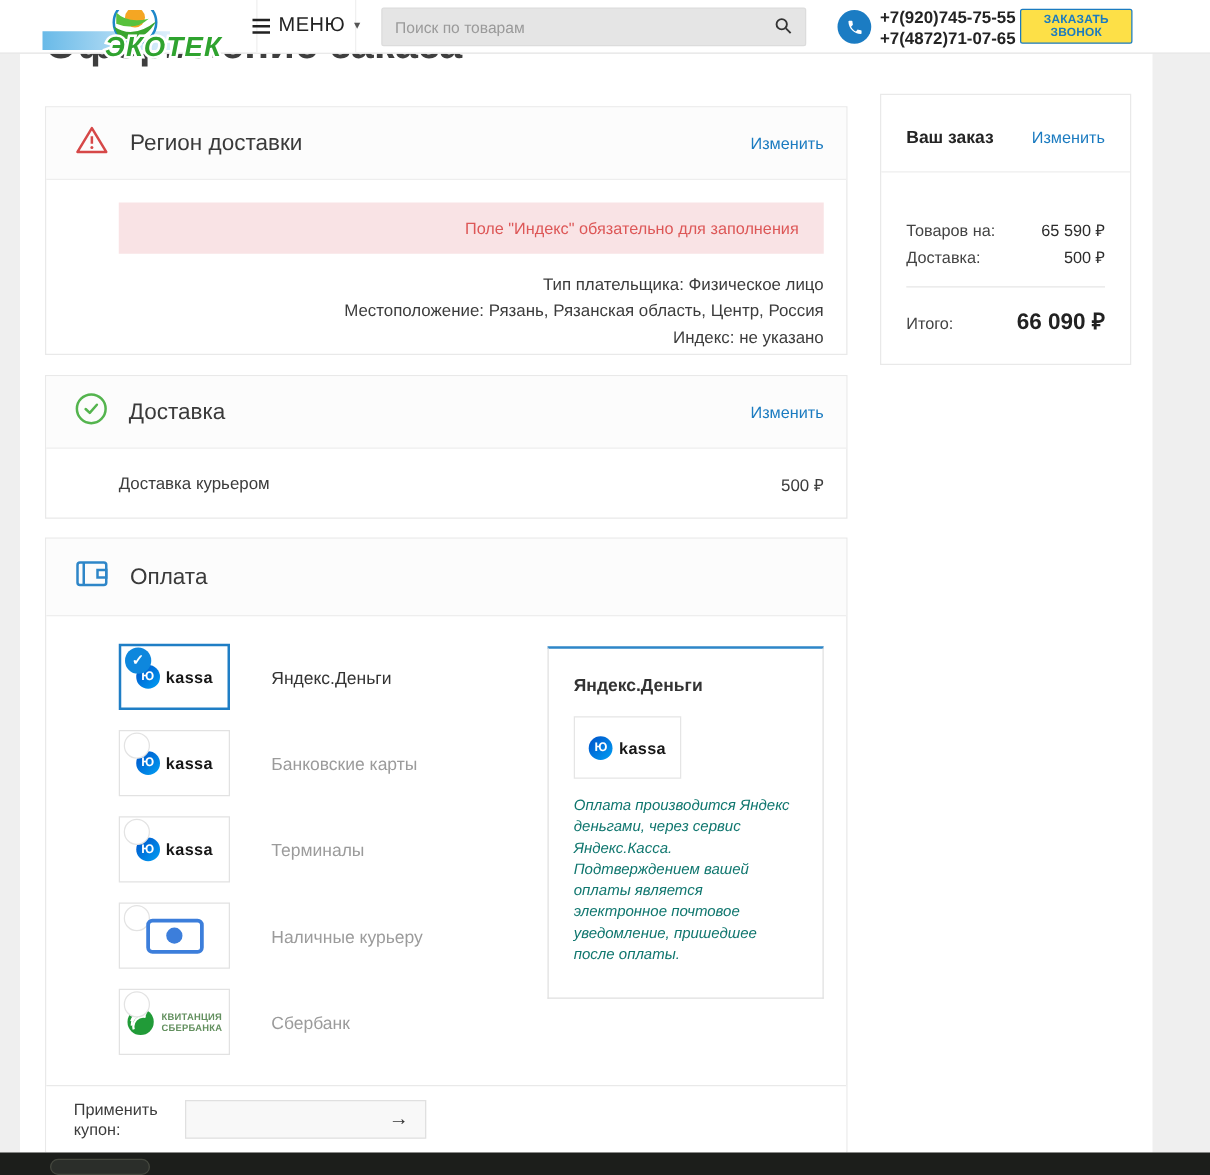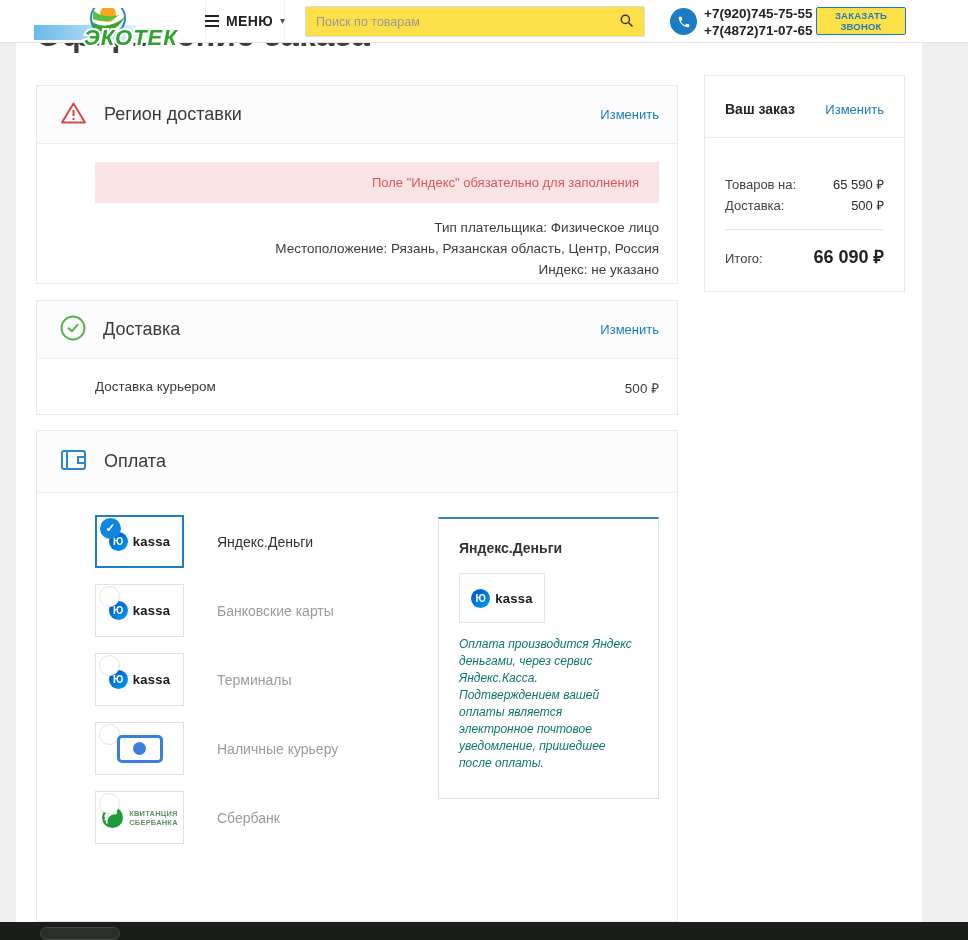--- a/index.html
+++ b/index.html
@@ -10,23 +10,23 @@
 
   
   .header { position:absolute; top:0; left:0; width:968px; height:43px; background:#fff;
             border-bottom:1px solid #e4e4e4; z-index:6; }
   .logo { position:absolute; left:28px; top:8px; width:168px; height:42px; cursor:pointer; }
   .menu-btn { position:absolute; left:205px; top:0; height:42px; width:80px; background:#fff;
               border-left:1px solid #f0f0f0; border-right:1px solid #f0f0f0;
               display:flex; align-items:center; justify-content:center; gap:7px; cursor:pointer; }
   .burger { display:flex; flex-direction:column; gap:3px; }
   .burger span { display:block; width:14px; height:2px; background:#222; }
-  .menu-label { font-size:14px; font-weight:700; color:#222; letter-spacing:.4px; }
+  .menu-label { font-size:16px; font-weight:400; color:#222; letter-spacing:.4px; }
   .chev { font-size:10px; color:#555; transform:translateY(-1px); }
-  .search-box { position:absolute; left:305px; top:6px; width:340px; height:31px; background:#fde047;
+  .search-box { position:absolute; left:305px; top:6px; width:340px; height:31px; background:#e5e5e5;
                 border:1px solid #dcdcdc; border-radius:2px; display:flex; align-items:center; }
   .search-input { flex:1; border:none; background:transparent; outline:none; padding:0 10px;
                   font-size:12.5px; color:#444; font-family:"Liberation Sans", sans-serif; }
   .search-input::placeholder { color:#9a9a9a; }
   .search-btn { border:none; background:transparent; padding:0 10px; cursor:pointer; display:flex; }
   .phone-icon { position:absolute; left:670px; top:8px; width:27px; height:27px; border-radius:50%;
                 background:#1b7cc3; display:flex; align-items:center; justify-content:center; }
   .phones { position:absolute; left:704px; top:5px; }
   .phone-line { font-size:13.5px; font-weight:700; color:#232323; line-height:17px; cursor:pointer; }
   .callback-btn { position:absolute; left:816px; top:7px; width:90px; height:28px; background:#fde047;
@@ -294,20 +294,29 @@
         <div class="pd-logo-box">
           <div class="yk">
             <span class="yk-circle">Ю</span>
             <span class="yk-word">kassa</span>
           </div>
         </div>
         <div class="pd-desc">Оплата производится Яндекс деньгами, через сервис Яндекс.Касса. Подтверждением вашей оплаты является электронное почтовое уведомление, пришедшее после оплаты.</div>
       </div>
     </div>
 
+    <div class="coupon">
+      <div class="coupon-label">Применить купон:</div>
+      <div class="coupon-input-wrap">
+        <input class="coupon-input" value="" style="">
+        <button class="coupon-apply">
+          <span>→</span>
+        </button>
+      </div>
+    </div>
   </div>
 
   <div class="order-card">
     <div class="oc-header">
       <span class="oc-title">Ваш заказ</span>
       <a class="change-link">Изменить</a>
     </div>
     <div class="oc-body">
       <div class="oc-row">
         <span>Товаров на:</span>

